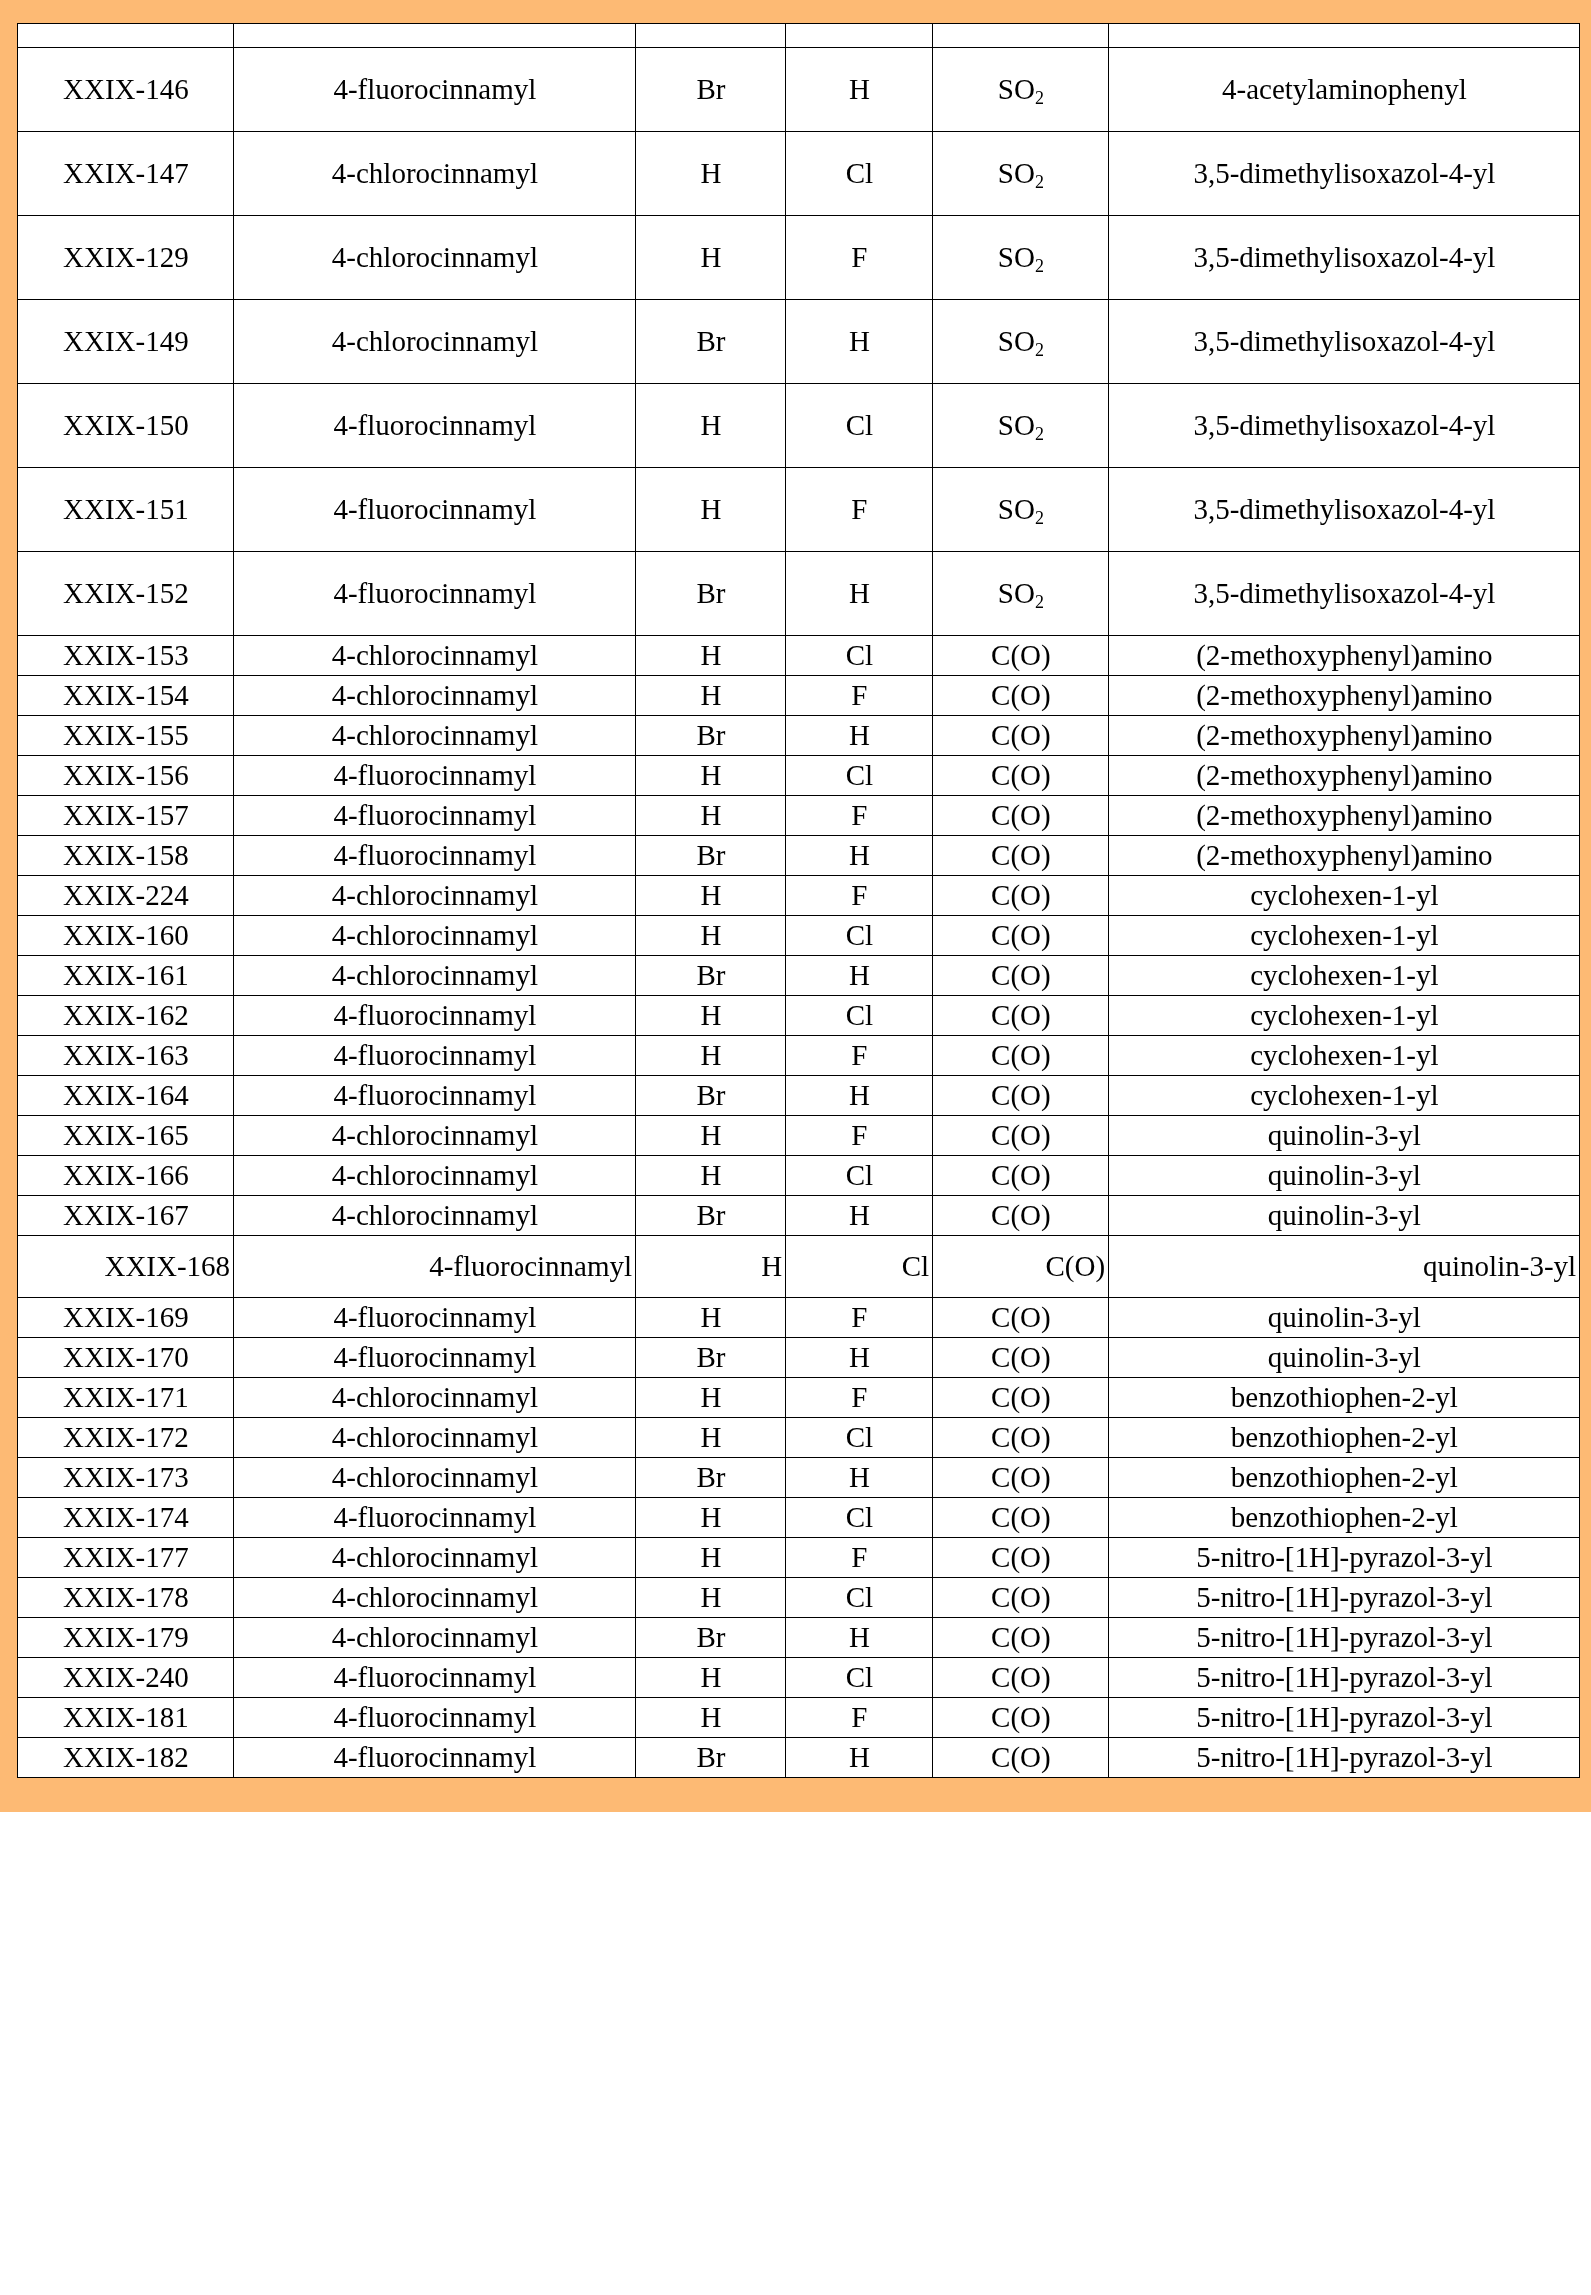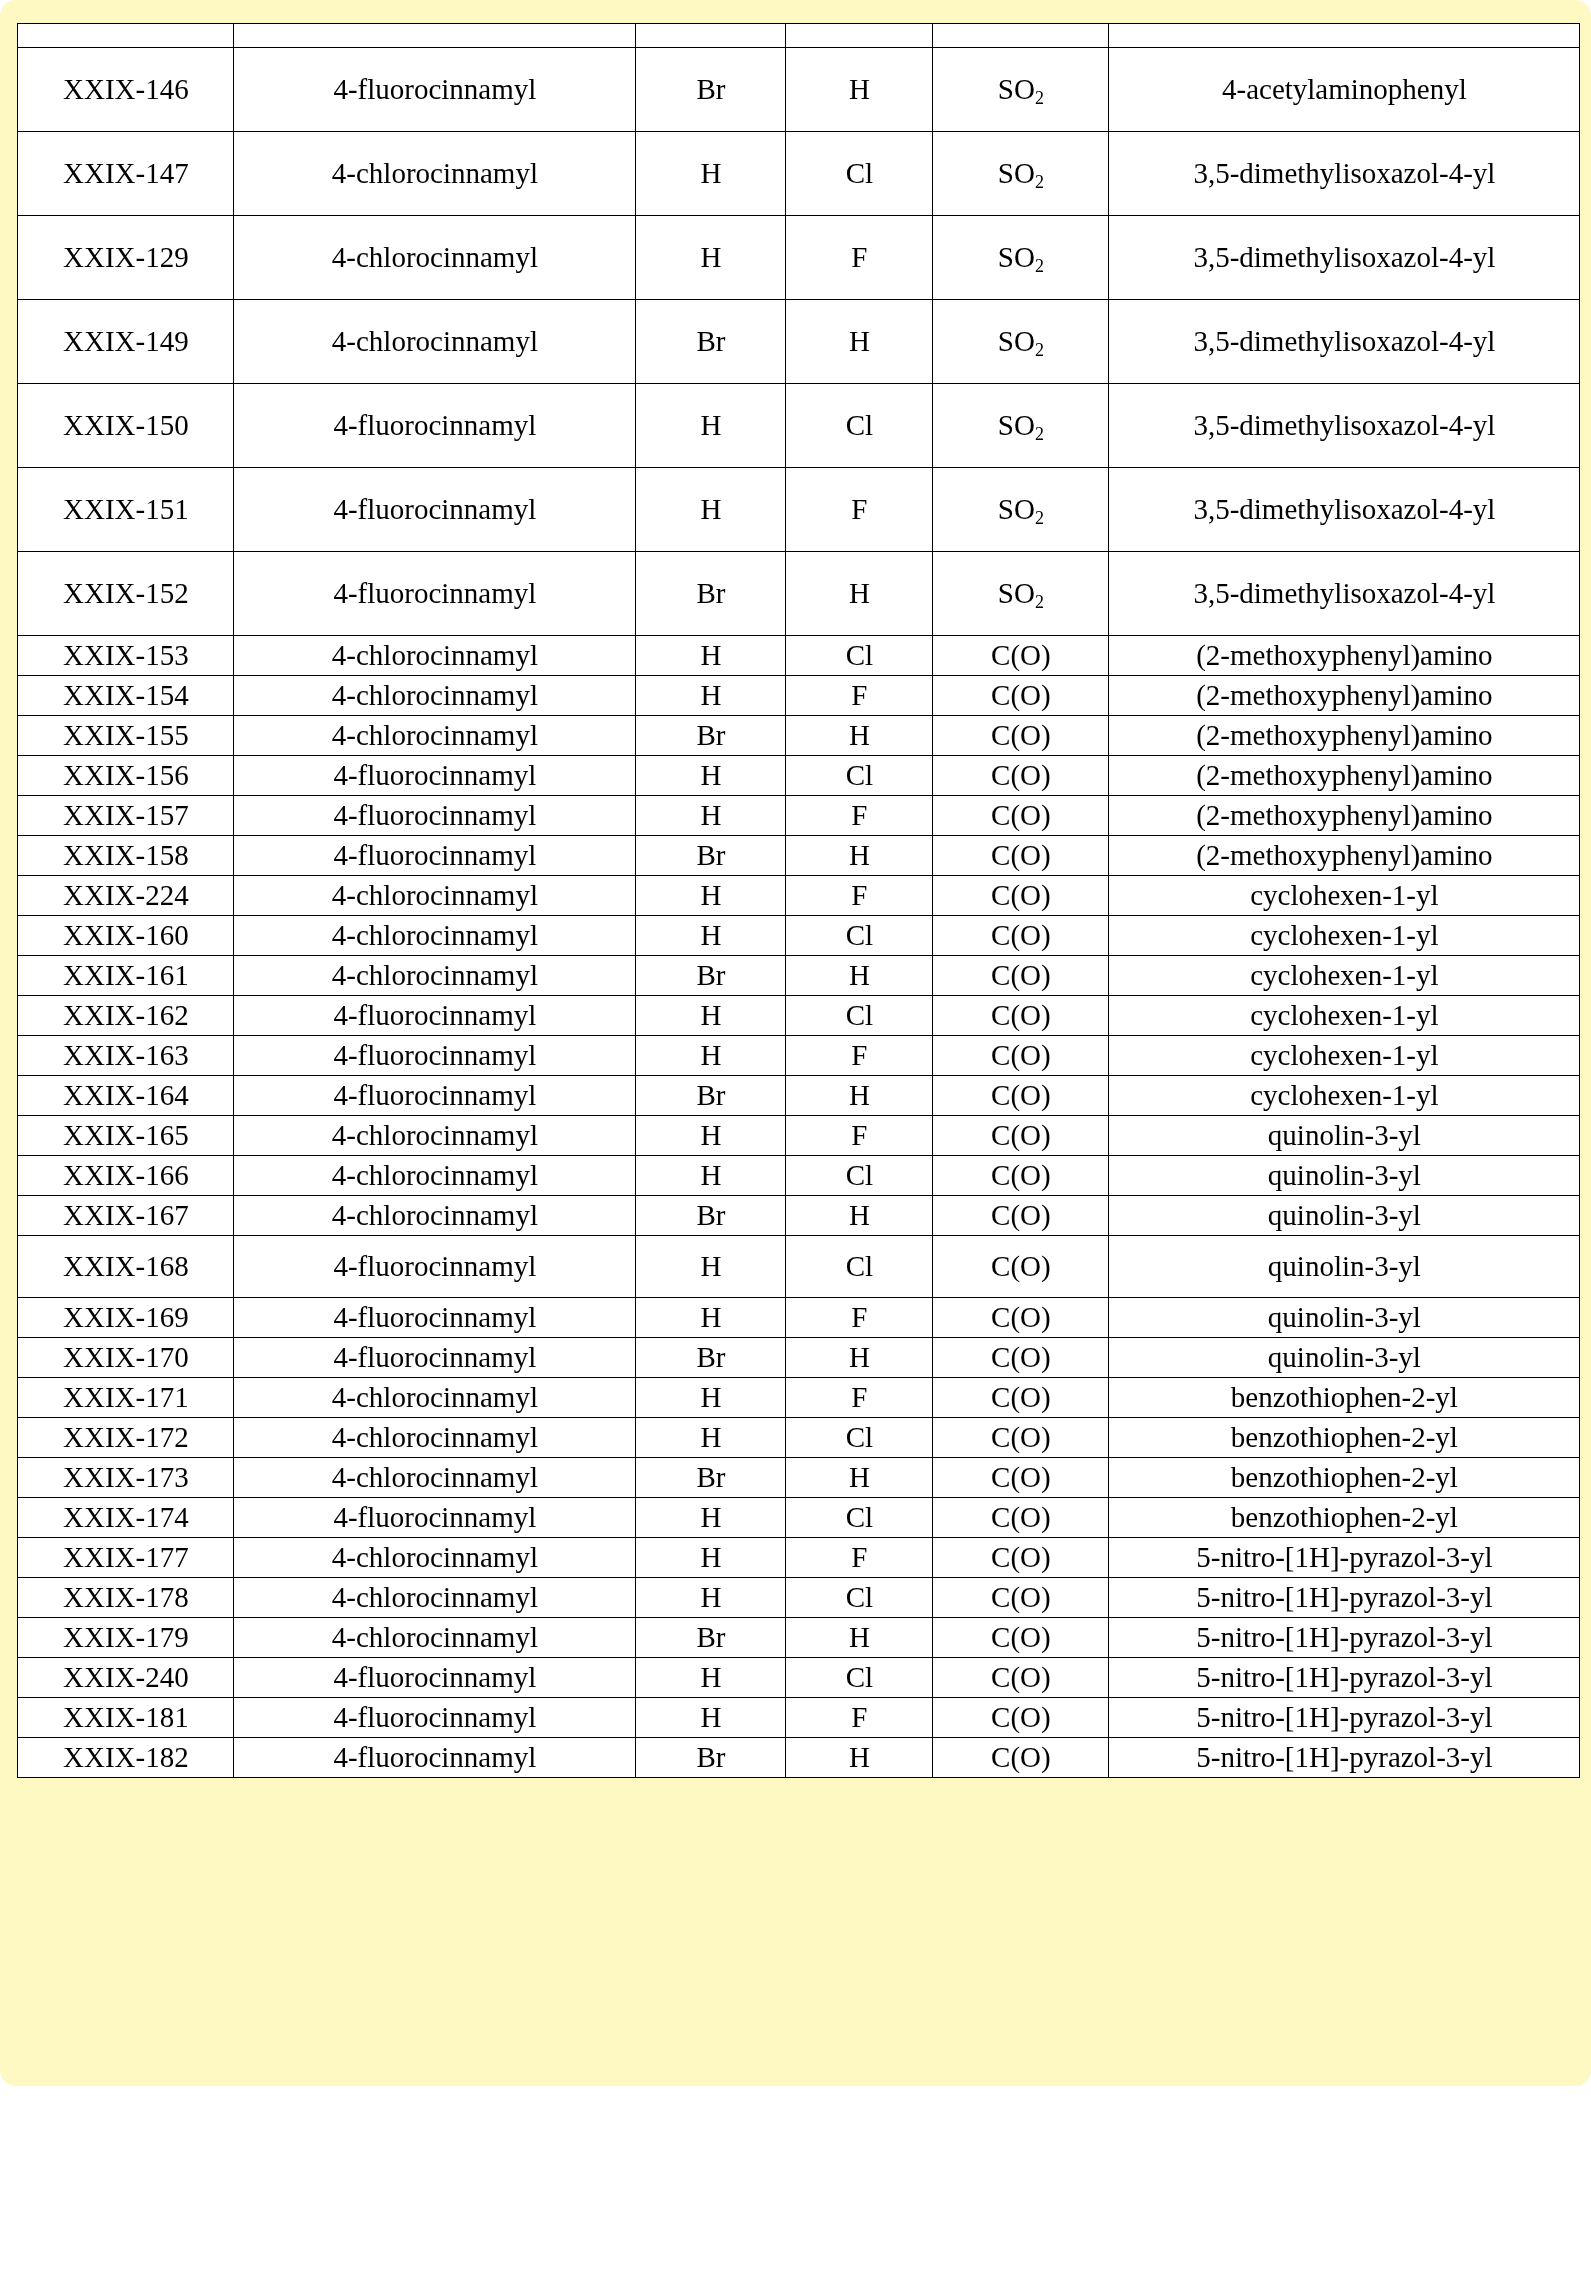--- a/index.html
+++ b/index.html
@@ -10,23 +10,22 @@
   body {
     width: 1591px;
     height: 2295px;
     font-family: "Liberation Serif", "DejaVu Serif", serif;
     color: #000000;
     overflow: hidden;
   }
   #sheet {
     position: relative;
     width: 1591px;
-    height: 2086px;
-    background: #fef9c3;
-    border-radius: 16px;
+    height: 1812px;
+    background: #fdba74;
   }
   table.compound-table {
     position: absolute;
     left: 17.4px;
     top: 23px;
     width: 1562px;
     border-collapse: collapse;
     table-layout: fixed;
     background: #ffffff;
   }
@@ -49,21 +48,21 @@
   col.c-r3      { width: 147px; }
   col.c-x       { width: 176px; }
   col.c-r4      { width: 471px; }
 
   
   tr.spacer-row td { height: 23px; padding: 0; }
 
   
   tr.r-compact td { height: 39px; }
   tr.r-tall    td { height: 83px; }
-  tr.r-xtall   td { height: 61px; }
+  tr.r-xtall   td { height: 61px; text-align: right; }
 
   
   td.id-top { vertical-align: top; padding-top: 1.7px; }
 
   sub {
     font-size: 0.62em;
     vertical-align: baseline;
     position: relative;
     top: 0.30em;
   }

